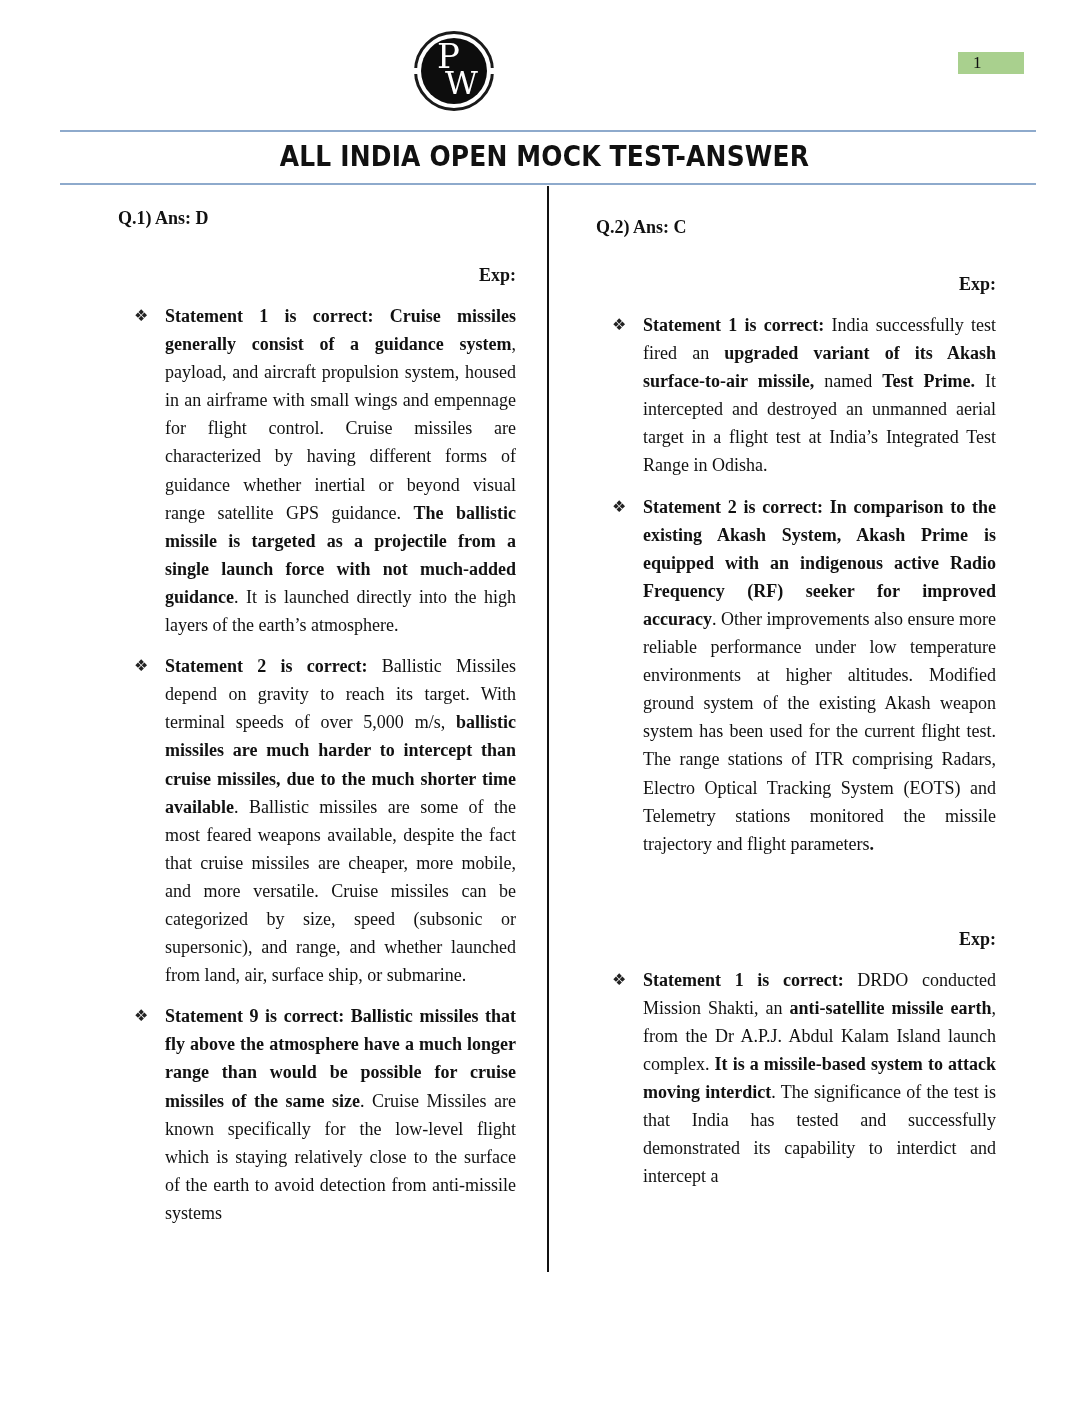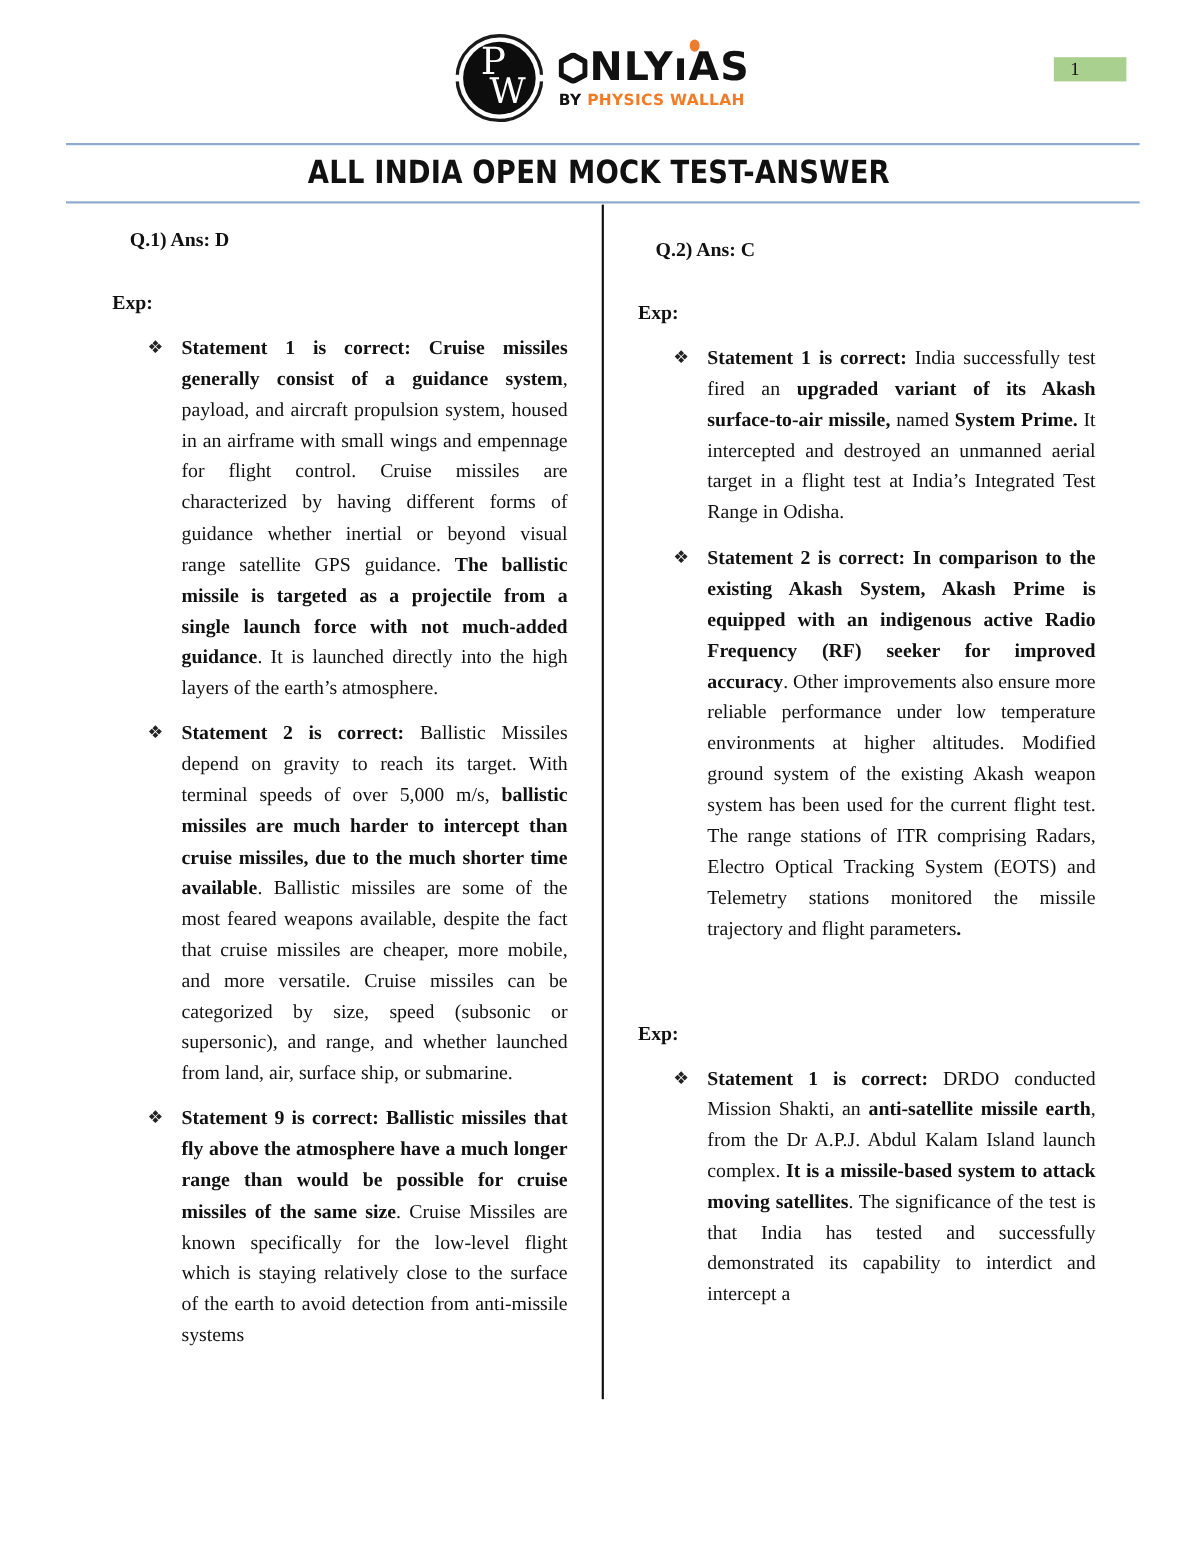--- a/index.html
+++ b/index.html
@@ -41,51 +41,40 @@
            transform: scaleX(0.86); transform-origin: 547px 0; letter-spacing: 0.2px; color: #111; }
 
   .col-divider { position: absolute; left: 547px; top: 186px; width: 2px; height: 1086px; background: #111; }
 
   
   .col { position: absolute; font-size: 18px; line-height: 28.1px; }
   .col.left { left: 102px; top: 188px; width: 414px; }
   .col.right { left: 580px; top: 184px; width: 416px; }
 
   .q-head { font-weight: bold; margin: 16px; height: 28px; }
-  .exp { font-weight: bold; margin: 0; height: 28px; }
+  .exp { font-weight: bold; margin: 0; height: 28px; text-align: right; }
   .item { position: relative; padding-left: 63px; margin: 0; text-align: justify; text-align-last: left; }
   .item .bullet { position: absolute; left: 32px; top: 0; font-size: 16px; line-height: 28px; color: #222;
                   font-family: "DejaVu Sans", sans-serif; }
   .item p { margin: 0; text-align: justify; }
   .item.cont { padding-left: 63px; }
   b { font-weight: bold; }
   .spacer13 { height: 13px; }
   .spacer41 { height: 41px; }
 </style>
 </head>
 <body>
 
 <div class="logo-wrap">
   <div class="pw-logo">
     <div class="ring"></div>
     <div class="ring-gap"></div>
     <div class="disc"></div>
     <span class="p">P</span>
     <span class="w">W</span>
-  </div>
-  <div class="brand">
-    <div class="brand-top">
-      <svg class="hex" viewBox="0 0 26 28">
-        <polygon points="13,2 24,8 24,20 13,26 2,20 2,8" fill="none" stroke="#111" stroke-width="5" stroke-linejoin="round"></polygon>
-      </svg><span>NLY</span><span>ı</span><span>AS</span>
-      <span class="i-dot"></span>
-    </div>
-    <div class="brand-bottom">
-      <span class="by">BY </span><span class="pw">PHYSICS WALLAH</span>
-    </div>
   </div>
 </div>
 
 <div class="page-num">1</div>
 
 <div class="rule top"></div>
 <div class="title">ALL INDIA OPEN MOCK TEST-ANSWER</div>
 <div class="rule bottom"></div>
 
 <div class="col-divider"></div>
@@ -112,29 +101,29 @@
 </div>
 
 <div class="col right">
   <div class="spacer13"></div>
   <div class="q-head">Q.2) Ans: C</div>
   <div class="spacer13"></div>
   <div class="exp">Exp:</div>
   <div class="spacer13"></div>
   <div class="item">
     <span class="bullet">❖</span>
-    <p><b>Statement 1 is correct:</b> India successfully test fired an <b>upgraded variant of its Akash surface-to-air missile,</b> named <b>System Prime.</b> It intercepted and destroyed an unmanned aerial target in a flight test at India’s Integrated Test Range in Odisha.</p>
+    <p><b>Statement 1 is correct:</b> India successfully test fired an <b>upgraded variant of its Akash surface-to-air missile,</b> named <b>Test Prime.</b> It intercepted and destroyed an unmanned aerial target in a flight test at India’s Integrated Test Range in Odisha.</p>
   </div>
   <div class="spacer13"></div>
   <div class="item">
     <span class="bullet">❖</span>
     <p><b>Statement 2 is correct: In comparison to the existing Akash System, Akash Prime is equipped with an indigenous active Radio Frequency (RF) seeker for improved accuracy</b>. Other improvements also ensure more reliable performance under low temperature environments at higher altitudes. Modified ground system of the existing Akash weapon system has been used for the current flight test. The range stations of ITR comprising Radars, Electro Optical Tracking System (EOTS) and Telemetry stations monitored the missile trajectory and flight parameters<b>.</b></p>
   </div>
   <div class="spacer41"></div>
   <div class="spacer13"></div>
   <div class="spacer13"></div>
   <div class="exp">Exp:</div>
   <div class="spacer13"></div>
   <div class="item">
     <span class="bullet">❖</span>
-    <p><b>Statement 1 is correct:</b> DRDO conducted Mission Shakti, an <b>anti-satellite missile earth</b>, from the Dr A.P.J. Abdul Kalam Island launch complex. <b>It is a missile-based system to attack moving satellites</b>. The significance of the test is that India has tested and successfully demonstrated its capability to interdict and intercept a</p>
+    <p><b>Statement 1 is correct:</b> DRDO conducted Mission Shakti, an <b>anti-satellite missile earth</b>, from the Dr A.P.J. Abdul Kalam Island launch complex. <b>It is a missile-based system to attack moving interdict</b>. The significance of the test is that India has tested and successfully demonstrated its capability to interdict and intercept a</p>
   </div>
 </div>
 
 </body></html>

